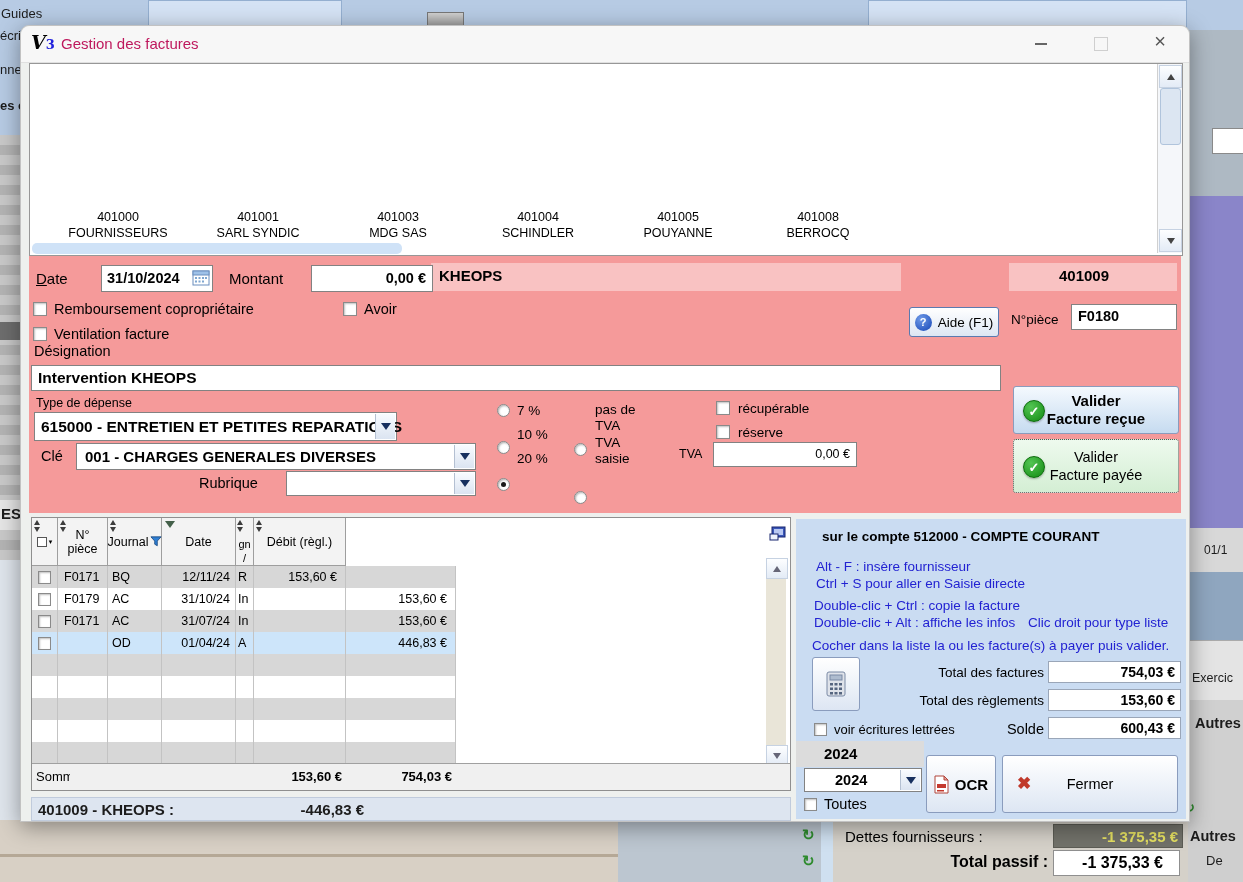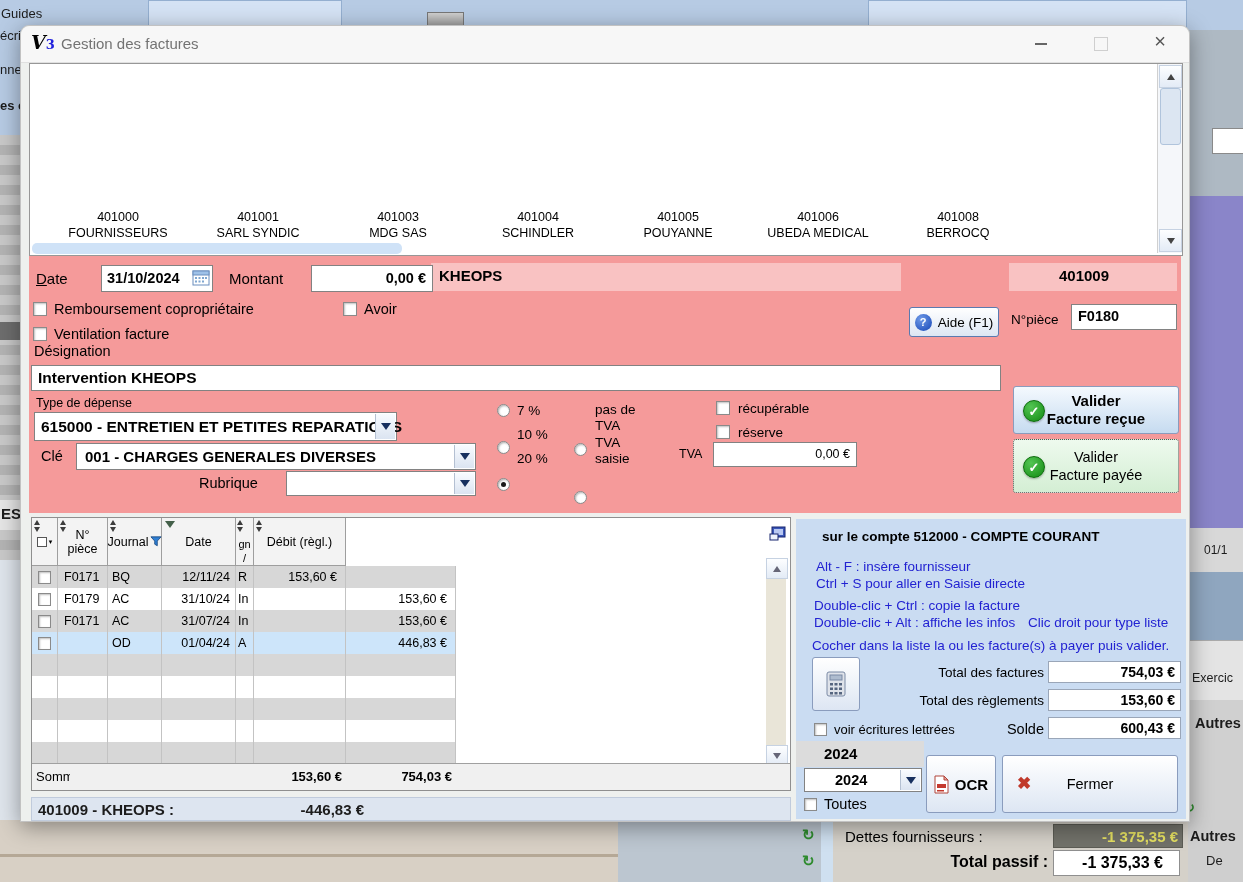--- a/index.html
+++ b/index.html
@@ -11,21 +11,21 @@
   .bg-gray{background:#aeb9c3;}
   .bg-purple{background:#8a85c9;}
   .bg-slate{background:#8fa6bf;}
   .stripes{background:repeating-linear-gradient(180deg,#c9c9c9 0 10px,#b4b4b4 10px 20px);}
   .frag{font-size:13px;color:#1c1c1c;white-space:nowrap;}
   
   .dialog{left:20px;top:25px;width:1168px;height:795px;background:#eef0ee;
           border-radius:9px 9px 0 0;box-shadow:0 5px 22px rgba(0,0,0,.38);border:1px solid #c2c2c2;}
   .titlebar{left:0;top:0;width:100%;height:36px;background:#f7f7f7;border-radius:9px 9px 0 0;
             border-bottom:1px solid #e0e0e0;}
-  .title-text{font-size:15px;color:#737373;}
+  .title-text{font-size:15px;color:#be185d;}
   .winbtn{width:30px;height:24px;display:flex;align-items:center;justify-content:center;color:#555;}
   
   .list-box{background:#fff;border:1px solid #979797;}
   .acct{width:140px;text-align:center;font-size:12.5px;line-height:16px;color:#000;}
   .vscroll{background:#f5f7fa;border-left:1px solid #d0d0d0;}
   .sbarrow{display:flex;align-items:center;justify-content:center;background:linear-gradient(#fdfeff,#e3ebf6);border:1px solid #c6d2e2;}
   .tri-up{width:0;height:0;border-left:4px solid transparent;border-right:4px solid transparent;border-bottom:6px solid #444;}
   .tri-dn{width:0;height:0;border-left:4px solid transparent;border-right:4px solid transparent;border-top:6px solid #444;}
   
   .pink{background:#f59a9a;}
@@ -161,24 +161,20 @@
           </div>
         <div class="acct">
             <div>401004</div>
             <div>SCHINDLER</div>
           </div>
         <div class="acct">
             <div>401005</div>
             <div>POUYANNE</div>
           </div>
         <div class="acct">
-            <div>401006</div>
-            <div>UBEDA MEDICAL</div>
-          </div>
-        <div class="acct">
             <div>401008</div>
             <div>BERROCQ</div>
           </div>
       </div>
 
       <div class="abs vscroll" style="right:0;top:0;width:24px;height:189px;">
         <div class="abs sbarrow" style="left:1px;top:1px;width:21px;height:21px;">
             <span class="tri-up"></span>
           </div>
         <div class="abs" style="left:2px;top:24px;width:19px;height:55px;background:#dce6f2;border:1px solid #b0c4dc;border-radius:3px;"></div>

